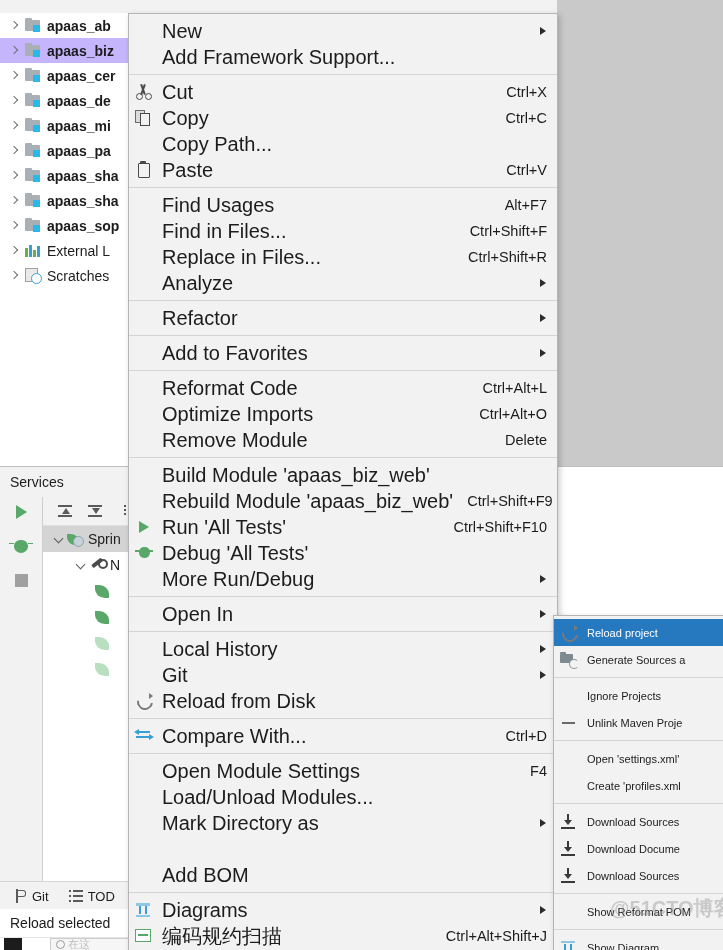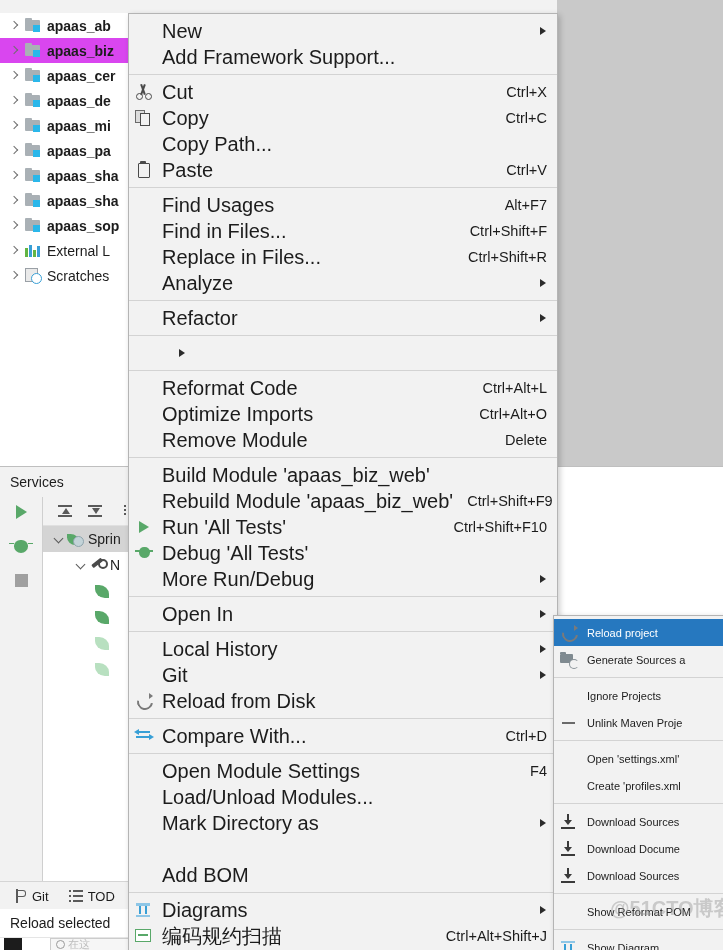--- a/index.html
+++ b/index.html
@@ -38,21 +38,21 @@
   
   .project-tree {
     position: absolute; left: 0; top: 13px; width: 160px; height: 452px;
     background: #ffffff;
     border-right: 1px solid #cfcfcf;
   }
   .tree-row {
     position: relative; height: 25px; display: flex; align-items: center;
     padding-left: 8px; white-space: nowrap; overflow: hidden;
   }
-  .tree-row.selected { background: #d946ef; }
+  .tree-row.selected { background: #c4b5fd; }
   .chevron {
     width: 14px; height: 14px; flex: 0 0 14px;
     display: inline-block; position: relative;
   }
   .chevron::before {
     content: ""; position: absolute; left: 3px; top: 3px;
     width: 5px; height: 5px;
     border-right: 1.6px solid #6e6e6e; border-top: 1.6px solid #6e6e6e;
     transform: rotate(45deg);
   }
@@ -652,20 +652,21 @@
       </div>
       <div class="mi-sep"></div>
       <div class="mi">
         <span class="mi-icon"></span>
         <span class="mi-label">Refactor</span>
         <span class="mi-arrow"></span>
       </div>
       <div class="mi-sep"></div>
       <div class="mi">
         <span class="mi-icon"></span>
+        <span class="mi-label">Add to Favorites</span>
         <span class="mi-arrow"></span>
       </div>
       <div class="mi-sep"></div>
       <div class="mi">
         <span class="mi-icon"></span>
         <span class="mi-label">Reformat Code</span>
         <span class="mi-shortcut">Ctrl+Alt+L</span>
       </div>
       <div class="mi">
         <span class="mi-icon"></span>

